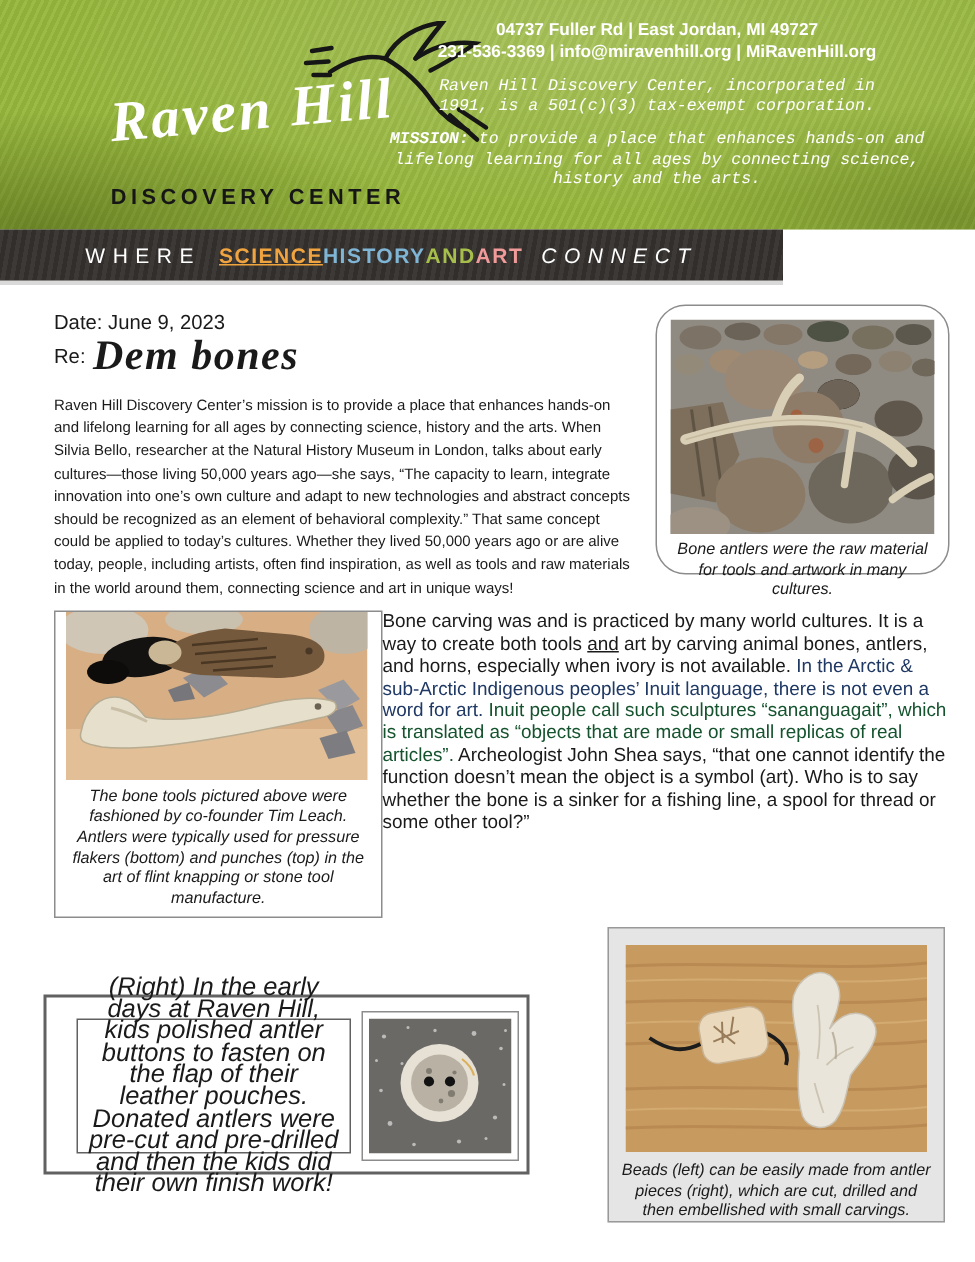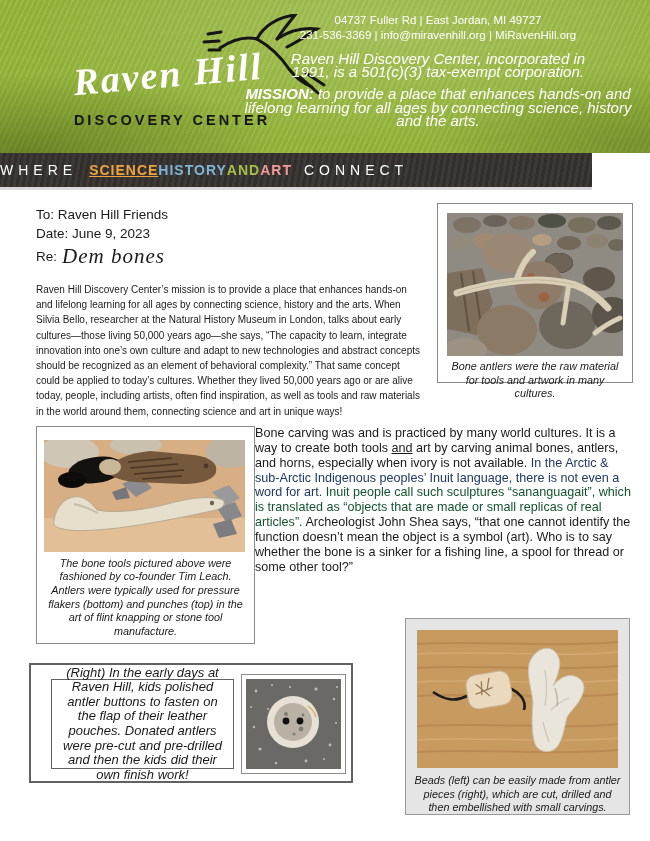--- a/index.html
+++ b/index.html
@@ -12,73 +12,73 @@
       radial-gradient(ellipse 60% 80% at 4% 100%, rgba(45,60,5,.40), transparent 65%),
       radial-gradient(ellipse 45% 70% at 98% 95%, rgba(45,60,5,.28), transparent 70%),
       radial-gradient(ellipse 90% 120% at 60% 20%, rgba(255,255,240,.16), transparent 60%),
       repeating-linear-gradient(115deg, rgba(255,255,255,.05) 0 2px, rgba(0,0,0,.04) 2px 5px),
       #96b63c;}
   .logo{position:absolute;left:40px;top:12px;width:290px;height:132px;}
   .logo-bird{position:absolute;right:0px;top:2px;}
   .logo-script{position:absolute;left:8px;top:40px;width:240px;text-align:center;
     font-family:cursive;font-style:italic;font-weight:700;font-size:38px;color:#ffffff;
     transform:rotate(-5deg);letter-spacing:2px;white-space:nowrap;}
-  .logo-sub{position:absolute;left:22px;bottom:16px;width:220px;text-align:center;
+  .logo-sub{position:absolute;left:22px;bottom:4px;width:220px;text-align:center;
     font-size:14.5px;font-weight:600;letter-spacing:3px;color:#161616;white-space:nowrap;}
 
   .contact{position:absolute;right:12px;top:13px;width:400px;text-align:center;color:#fff;}
-  .contact .bold-line{font-size:11.5px;font-weight:400;line-height:15px;}
-  .contact .it{font-style:italic;font-size:15px;line-height:13.2px;margin-top:9px;}
+  .contact .bold-line{font-size:11.5px;font-weight:700;line-height:15px;}
+  .contact .it{font-style:italic;font-size:11px;line-height:13.2px;margin-top:9px;font-family:Liberation Mono, monospace;}
   .contact .mission b{font-style:italic;}
 
   
-  .tagbar{position:absolute;left:0;top:153px;width:592px;height:34px;
+  .tagbar{position:absolute;left:0;top:153px;width:522px;height:34px;
     background:repeating-linear-gradient(100deg, rgba(255,255,255,.04) 0 3px, rgba(0,0,0,.06) 3px 6px),#35312f;
-    border-bottom:3px solid #d9d9d9;display:flex;align-items:center;justify-content:flex-start;
+    border-bottom:3px solid #d9d9d9;display:flex;align-items:center;justify-content:center;
     font-size:14px;}
   .tg-white{color:#fff;letter-spacing:5px;font-weight:400;}
   .tg-bold{font-weight:700;letter-spacing:1px;}
   .tg-science{color:#f0a43f;margin-left:12px;text-decoration:underline;}
   .tg-history{color:#7fb5d5;}
   .tg-and{color:#a6bf4b;}
   .tg-art{color:#f09a9a;}
-  .tg-connect{margin-left:12px;}
+  .tg-connect{margin-left:12px;font-style:italic;}
 
   
   .content{position:absolute;left:0;top:190px;width:650px;padding:13px 17px 0 36px;box-sizing:border-box;}
 
   .fig{background:#fff;border:1px solid #8c8c8c;box-sizing:border-box;}
   .figcap{font-style:italic;font-size:10.8px;line-height:13.6px;text-align:center;color:#1a1a1a;}
 
   .fig-antlers{float:right;width:196px;height:180px;padding:9px 9px 0 9px;margin:0 0 16px 12px;}
   .fig-antlers svg{display:block;}
   .fig-antlers .figcap{margin-top:4px;}
 
   .memo{font-size:13.5px;line-height:19px;margin-top:2px;}
   .memo-re{display:flex;align-items:center;height:26px;}
-  .re-subject{font-family:cursive;font-style:italic;font-weight:400;font-size:21px;margin-left:5px;letter-spacing:1px;}
+  .re-subject{font-family:cursive;font-style:italic;font-weight:700;font-size:28px;margin-left:5px;letter-spacing:1px;}
 
   .p1{margin:13px 0 0 0;font-size:10px;line-height:15.2px;}
 
   .sect2{margin-top:7px;}
-  .fig-tools{float:left;width:219px;padding:13px 7px 5px 7px;margin:6px 10px 4px 0;}
+  .fig-tools{float:left;width:219px;padding:0 7px 5px 7px;margin:6px 10px 4px 0;}
   .fig-tools svg{display:block;}
   .fig-tools .figcap{margin-top:5px;}
   .p2{font-size:12.6px;line-height:14.9px;margin:0;}
   .u{text-decoration:underline;}
   .navy{color:#1f3864;}
   .grayt{color:#14532d;}
   .clr{clear:both;}
 
   
   .box-buttons{position:absolute;left:29px;top:663px;width:324px;height:120px;
     border:2px solid #616161;box-sizing:border-box;background:#fff;}
   .note-box{position:absolute;left:20px;top:14px;width:183px;height:90px;border:1px solid #616161;
     box-sizing:border-box;display:flex;align-items:center;justify-content:center;padding:0 7px;
-    font-style:italic;font-size:13px;line-height:14.6px;text-align:center;}
+    font-style:italic;font-size:17px;line-height:14.6px;text-align:center;}
   .fig-button{position:absolute;right:5px;top:9px;width:105px;height:100px;border:1px solid #8c8c8c;
     box-sizing:border-box;padding:4px;background:#fff;}
   .fig-button svg{display:block;}
 
   .fig-beads{position:absolute;left:405px;top:618px;width:225px;height:197px;
     border:1px solid #999;box-sizing:border-box;background:#e5e5e5;text-align:center;}
   .fig-beads svg{display:block;margin:11px auto 0 auto;}
   .fig-beads .figcap{margin:6px 8px 0 8px;}
 </style>
 </head>
@@ -117,21 +117,21 @@
     <span class="tg-white">WHERE</span>
     <span class="tg-bold tg-science">SCIENCE</span>
     <span class="tg-bold tg-history">HISTORY</span>
     <span class="tg-bold tg-and">AND</span>
     <span class="tg-bold tg-art">ART</span>
     <span class="tg-white tg-connect">CONNECT</span>
   </div>
 
   <div class="content">
 
-    <figure class="fig fig-antlers" style="margin-block:0;margin-inline:0 0;float:right;margin-left:12px;margin-bottom:16px;">
+    <figure class="fig fig-antlers" style="margin-block:0;margin-inline:0 0;float:right;margin-left:12px;margin-bottom:16px;border-radius:20px;">
       <svg width="176" height="143" viewBox="0 0 176 143">
         <rect width="176" height="143" fill="#8f8b83"></rect>
         <g>
           <ellipse cx="20" cy="12" rx="14" ry="8" fill="#7d7266"></ellipse>
             <ellipse cx="48" cy="8" rx="12" ry="6" fill="#6b6358"></ellipse>
           <ellipse cx="75" cy="10" rx="13" ry="7" fill="#857767"></ellipse>
             <ellipse cx="105" cy="8" rx="14" ry="7" fill="#4e5244"></ellipse>
           <ellipse cx="135" cy="12" rx="14" ry="8" fill="#77705f"></ellipse>
             <ellipse cx="162" cy="10" rx="12" ry="7" fill="#5d584e"></ellipse>
           <ellipse cx="12" cy="30" rx="10" ry="7" fill="#938a7a"></ellipse>
@@ -159,21 +159,20 @@
           <path d="M70,66 C74,54 78,46 86,39" stroke-width="6"></path>
           <path d="M122,70 C120,84 118,96 116,110" stroke-width="5"></path>
           <path d="M148,120 C157,113 166,108 173,105" stroke-width="5"></path>
         </g>
         <path d="M10,80 C50,68 90,62 128,72" stroke="#b7ac90" stroke-width="1" fill="none" opacity=".6"></path>
       </svg>
       <figcaption class="figcap">Bone antlers were the raw material for tools and artwork in many cultures.</figcaption>
     </figure>
 
     <div class="memo">
-      <div>To: Raven Hill Friends</div>
       <div>Date: June 9, 2023</div>
       <div class="memo-re">
         <span>Re:</span>
         <span class="re-subject">Dem bones</span>
       </div>
     </div>
 
     <p class="p1">Raven Hill Discovery Center’s mission is to provide a place that enhances hands-on and lifelong learning for all ages by connecting science, history and the arts. When Silvia Bello, researcher at the Natural History Museum in London, talks about early cultures—those living 50,000 years ago—she says, “The capacity to learn, integrate innovation into one’s own culture and adapt to new technologies and abstract concepts should be recognized as an element of behavioral complexity.” That same concept could be applied to today’s cultures. Whether they lived 50,000 years ago or are alive today, people, including artists, often find inspiration, as well as tools and raw materials in the world around them, connecting science and art in unique ways!</p>
 
     <div class="sect2">

